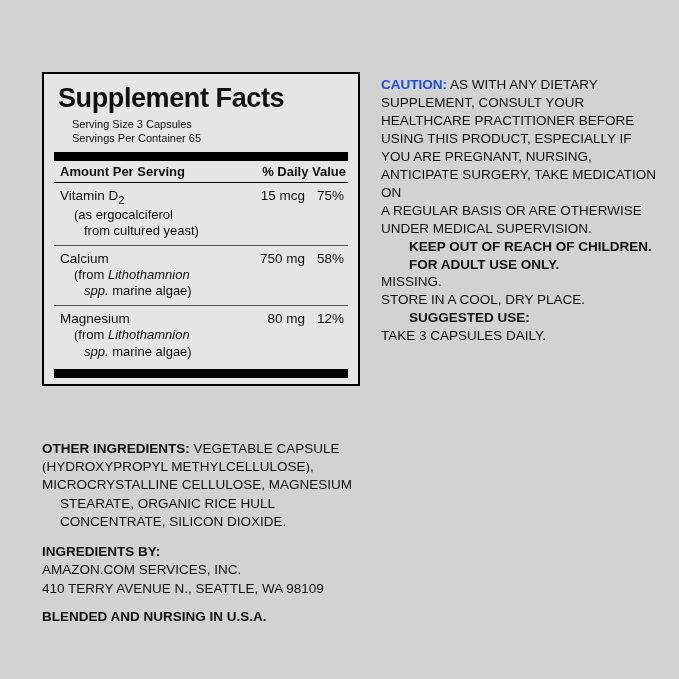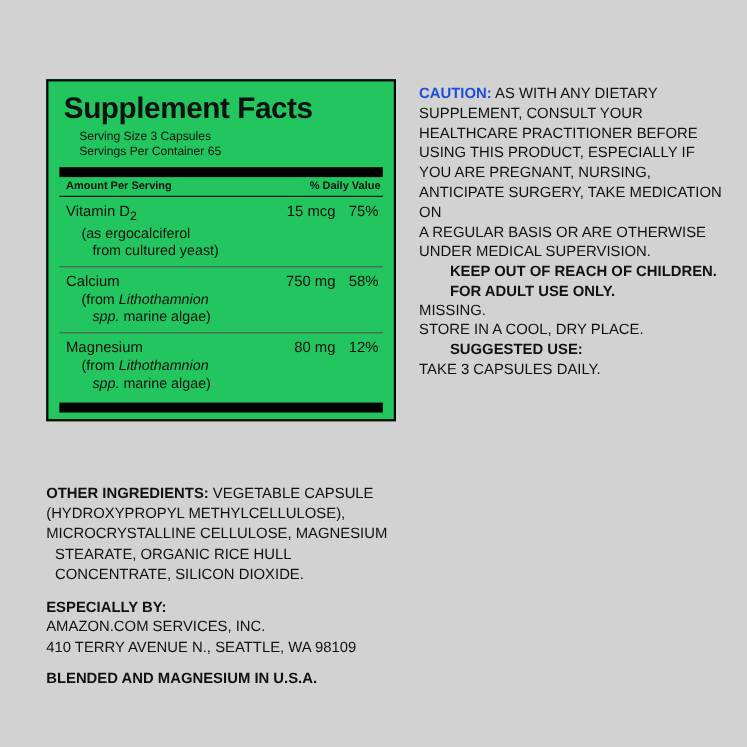--- a/index.html
+++ b/index.html
@@ -22,21 +22,21 @@
   }
 
   
   .facts-panel {
     position: absolute;
     left: 42px;
     top: 72px;
     width: 318px;
     box-sizing: border-box;
     border: 2px solid #000;
-    background: #22c55e;
+    background: #e5e5e5;
     padding: 8px 10px 6px 10px;
   }
   .facts-title {
     font-size: 27px;
     font-weight: bold;
     letter-spacing: -0.4px;
     line-height: 1.05;
     margin: 2px 0 6px 4px;
   }
   .serving-line {
@@ -56,21 +56,21 @@
   }
   .rule-hair {
     height: 1px;
     background: #555;
     margin: 0;
   }
   .hdr-row {
     display: flex;
     justify-content: space-between;
     align-items: flex-start;
-    font-size: 10px;
+    font-size: 13px;
     font-weight: bold;
     padding: 3px 2px 3px 6px;
   }
   .nutrient-block {
     padding: 4px 2px 5px 6px;
   }
   .nutrient-main {
     display: flex;
     align-items: baseline;
     font-size: 13.5px;
@@ -119,21 +119,21 @@
   .below-box .bold {
     font-weight: bold;
   }
   .oi-para {
     margin: 0 0 2px 0;
   }
   .oi-line {
     margin: 0;
   }
   .oi-indent {
-    margin-left: 8px;
+    margin-left: 18px;
   }
   .blk {
     margin-top: 12px;
   }
   .blk-tight {
     margin-top: 10px;
   }
 
   
   .right-panel {
@@ -220,27 +220,27 @@
 
     <div class="oi-para">
       <div class="oi-line"><span class="bold">OTHER INGREDIENTS:</span><span> VEGETABLE CAPSULE</span></div>
       <div class="oi-line">(HYDROXYPROPYL METHYLCELLULOSE),</div>
       <div class="oi-line">MICROCRYSTALLINE CELLULOSE, MAGNESIUM</div>
       <div class="oi-line oi-indent">STEARATE, ORGANIC RICE HULL</div>
       <div class="oi-line oi-indent">CONCENTRATE, SILICON DIOXIDE.</div>
     </div>
 
     <div class="blk">
-      <div class="oi-line bold">ESPECIALLY BY:</div>
+      <div class="oi-line bold">INGREDIENTS BY:</div>
       <div class="oi-line">AMAZON.COM SERVICES, INC.</div>
       <div class="oi-line">410 TERRY AVENUE N., SEATTLE, WA 98109</div>
     </div>
 
     <div class="blk-tight">
-      <div class="oi-line bold">BLENDED AND MAGNESIUM IN U.S.A.</div>
+      <div class="oi-line bold">BLENDED AND NURSING IN U.S.A.</div>
     </div>
   </div>
 
   <div class="right-panel">
 
     <p><span class="caution-label">CAUTION:</span><span> AS WITH ANY DIETARY SUPPLEMENT, CONSULT YOUR HEALTHCARE PRACTITIONER BEFORE USING THIS PRODUCT, ESPECIALLY IF YOU ARE PREGNANT, NURSING, ANTICIPATE SURGERY, TAKE MEDICATION ON</span></p>
     <p>A REGULAR BASIS OR ARE OTHERWISE UNDER MEDICAL SUPERVISION.</p>
 
     <p class="gap-md bold">KEEP OUT OF REACH OF CHILDREN.</p>
     <p class="bold">FOR ADULT USE ONLY.</p>

